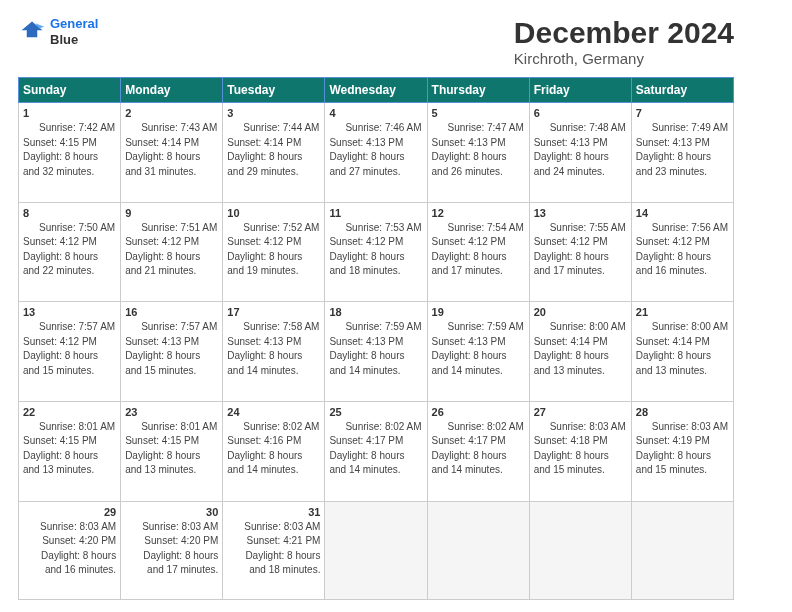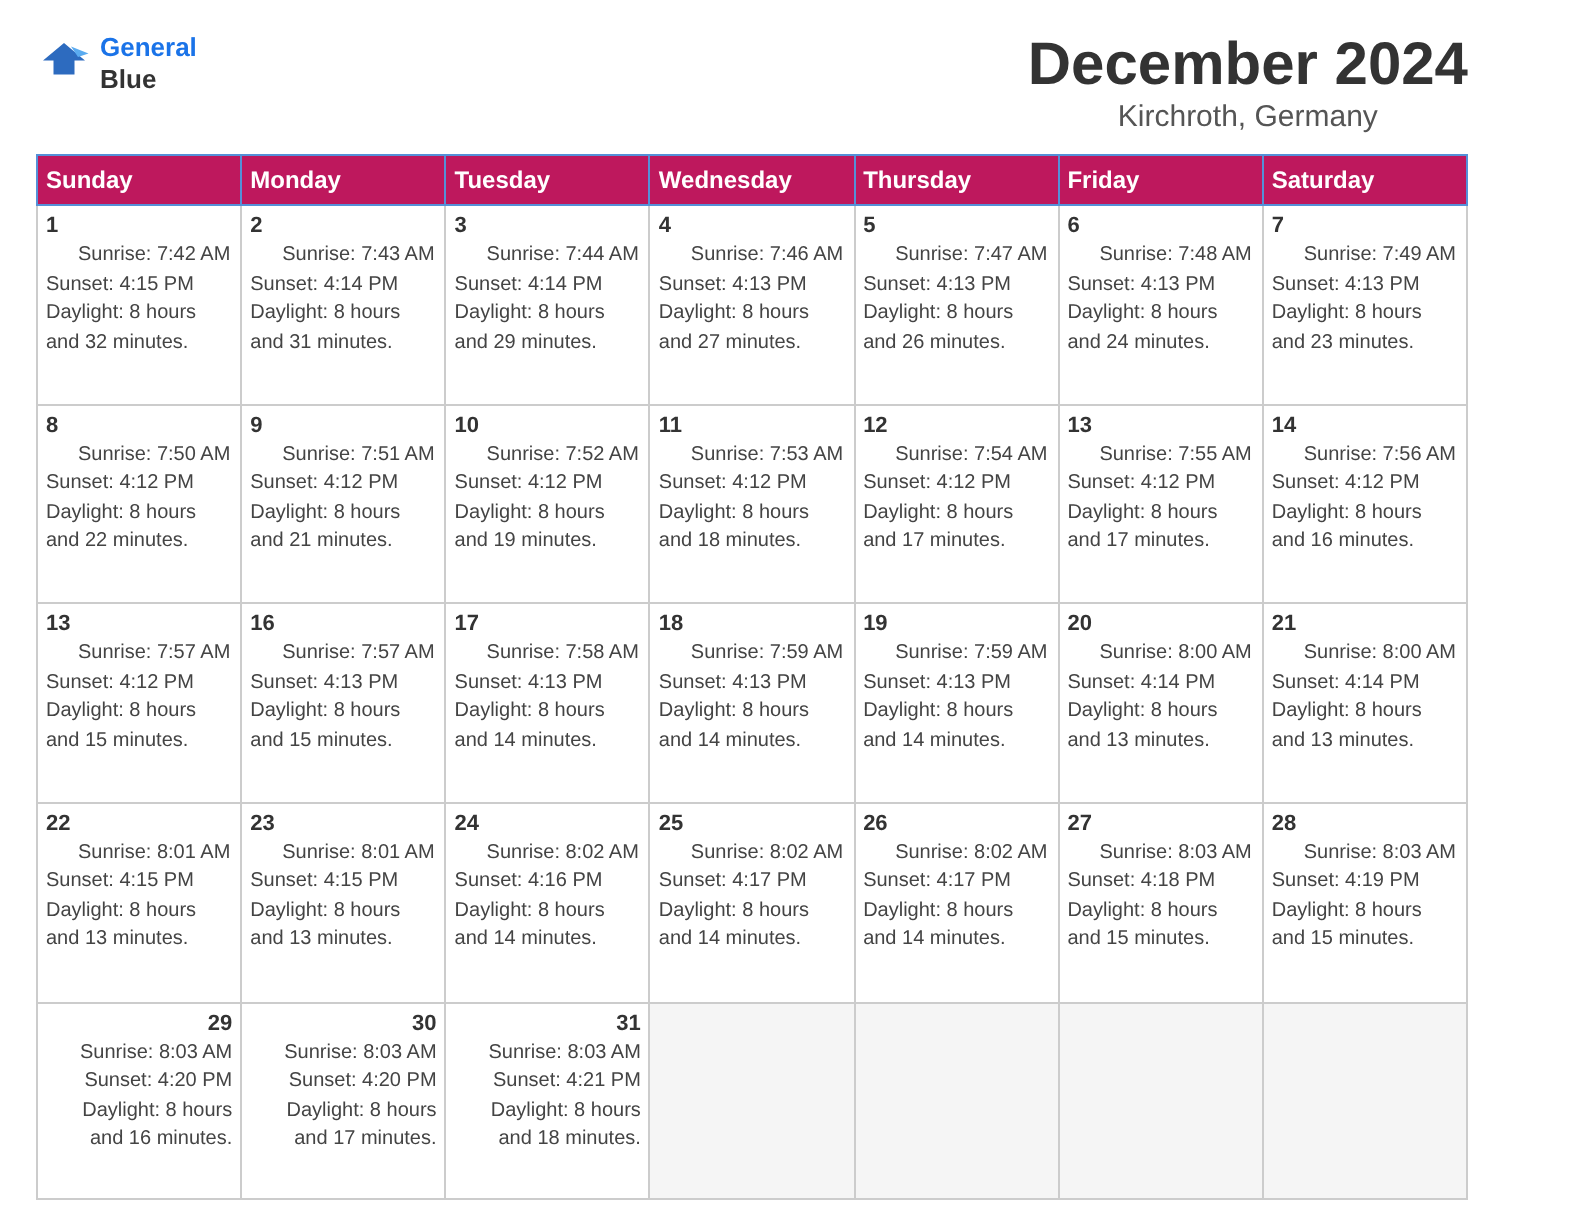--- a/index.html
+++ b/index.html
@@ -35,39 +35,39 @@
       line-height: 1.2;
     }
     .logo-text span {
       color: #1a73e8;
     }
     .logo-bird {
       width: 28px;
       height: 28px;
     }
     .title-block {
-      text-align: center;
+      text-align: left;
     }
     .month-title {
       font-size: 30px;
       font-weight: bold;
       color: #333;
     }
     .location {
       font-size: 15px;
       color: #555;
     }
     .calendar {
       flex: 1;
       border-collapse: collapse;
       width: 100%;
       table-layout: fixed;
     }
     .calendar th {
-      background: #be185d;
+      background: #0f766e;
       color: #fff;
       font-size: 12px;
       font-weight: bold;
       padding: 5px 4px;
       text-align: left;
       border: 1px solid #5590d8;
     }
     .calendar td {
       border: 1px solid #ccc;
       vertical-align: top;

